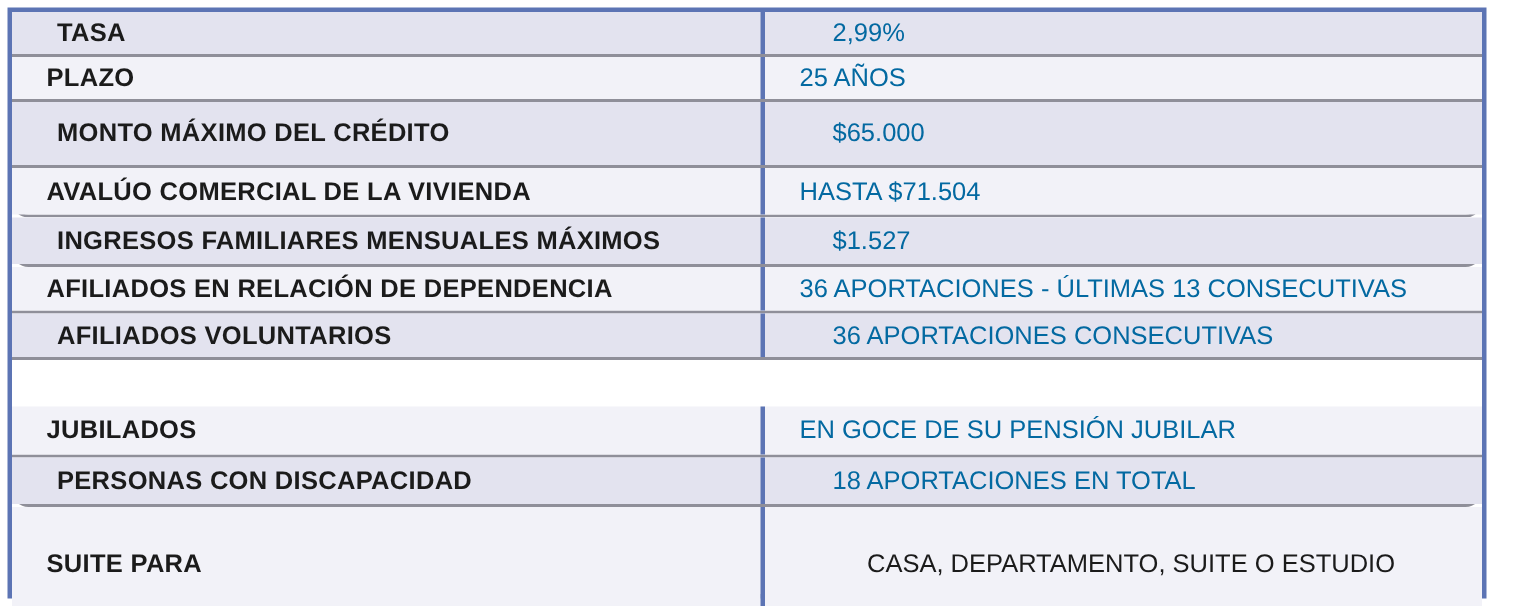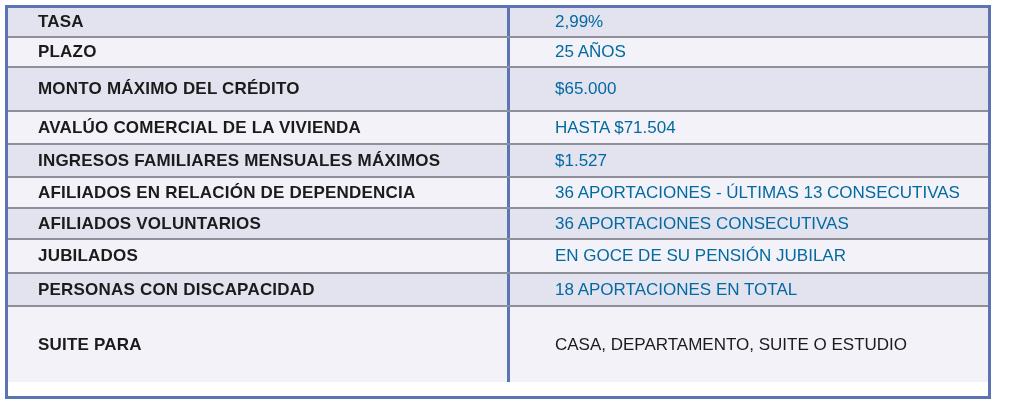--- a/index.html
+++ b/index.html
@@ -40,26 +40,26 @@
     flex: 1 1 auto;
     display: flex;
     align-items: center;
     border-left: 3px solid #5c74b4;
     padding-left: 45px;
     padding-right: 10px;
     font-size: 17px;
     color: #0369a1;
   }
   .bg-a { background: #e3e3ef; }   
-  .bg-b { background: #f2f2f8; }   
+  .bg-b { background: #f2f2f8; padding-left: 23px; }   
 
   .h-sm  { height: 30px; }
   .h-sm2 { height: 31px; }
-  .h-md  { height: 33px; }
-  .h-md2 { height: 34px; }
+  .h-md  { height: 33px; border-radius: 11px; }
+  .h-md2 { height: 34px; margin-top: 31px; }
   .h-lg  { height: 44px; }
   .h-xl  { height: 75px; }
 
   .value-stack {
     flex: 1 1 auto;
     border-left: 3px solid #5c74b4;
     display: flex;
     flex-direction: column;
   }
   .value-stack .sub-value {

